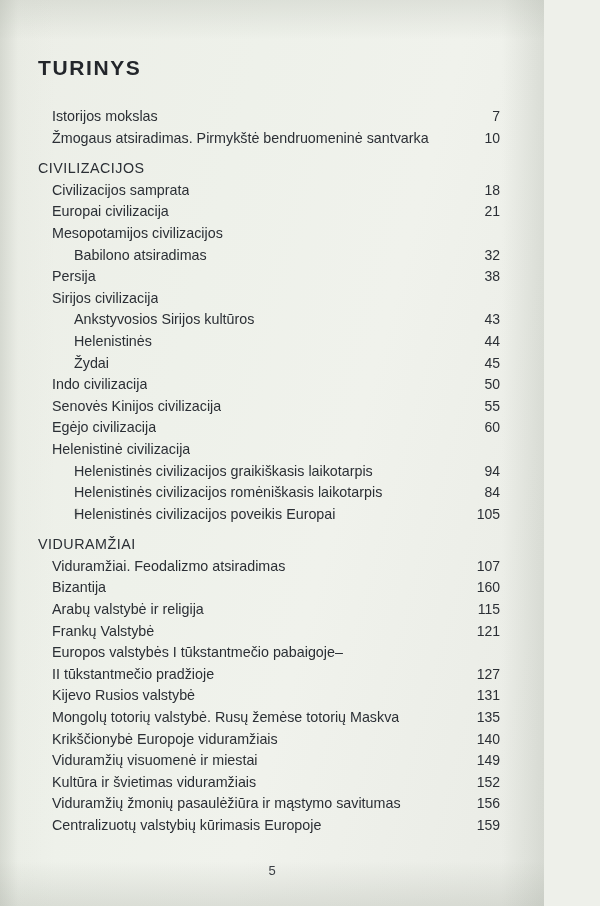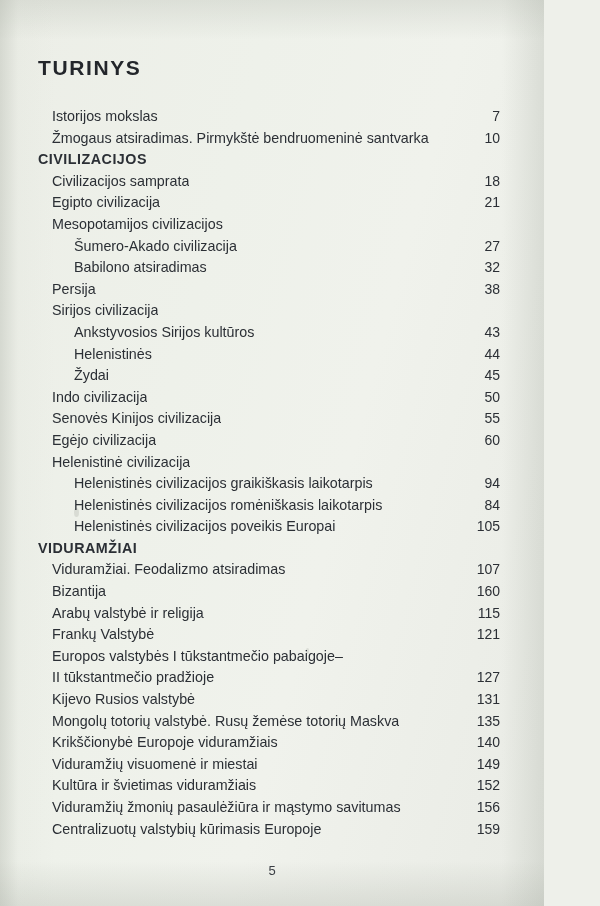--- a/index.html
+++ b/index.html
@@ -71,21 +71,21 @@
     min-width: 28px;
     text-align: right;
   }
   
   .lvl-0 { padding-left: 0px; }
   .lvl-1 { padding-left: 14px; gap: 8px; }
   .lvl-2 { padding-left: 36px; }
 
   .section-head {
     padding-left: 0px;
-    font-weight: bold;
+    margin-top: 9px;
   }
   .section-head .label { letter-spacing: 0.5px; }
 
   .folio {
     position: absolute;
     bottom: 28px;
     left: 0;
     width: 100%;
     text-align: center;
     font-size: 13px;
@@ -119,30 +119,26 @@
         </li>
         <li class="entry lvl-0 section-head">
           <span class="label">CIVILIZACIJOS</span>
           <span class="page-num"></span>
         </li>
         <li class="entry lvl-1">
           <span class="label">Civilizacijos samprata</span>
           <span class="page-num">18</span>
         </li>
         <li class="entry lvl-1">
-          <span class="label">Egipto civilizacija</span>
+          <span class="label">Europai civilizacija</span>
           <span class="page-num">21</span>
         </li>
         <li class="entry lvl-1">
           <span class="label">Mesopotamijos civilizacijos</span>
           <span class="page-num"></span>
-        </li>
-        <li class="entry lvl-2">
-          <span class="label">Šumero-Akado civilizacija</span>
-          <span class="page-num">27</span>
         </li>
         <li class="entry lvl-2">
           <span class="label">Babilono atsiradimas</span>
           <span class="page-num">32</span>
         </li>
         <li class="entry lvl-1">
           <span class="label">Persija</span>
           <span class="page-num">38</span>
         </li>
         <li class="entry lvl-1">

